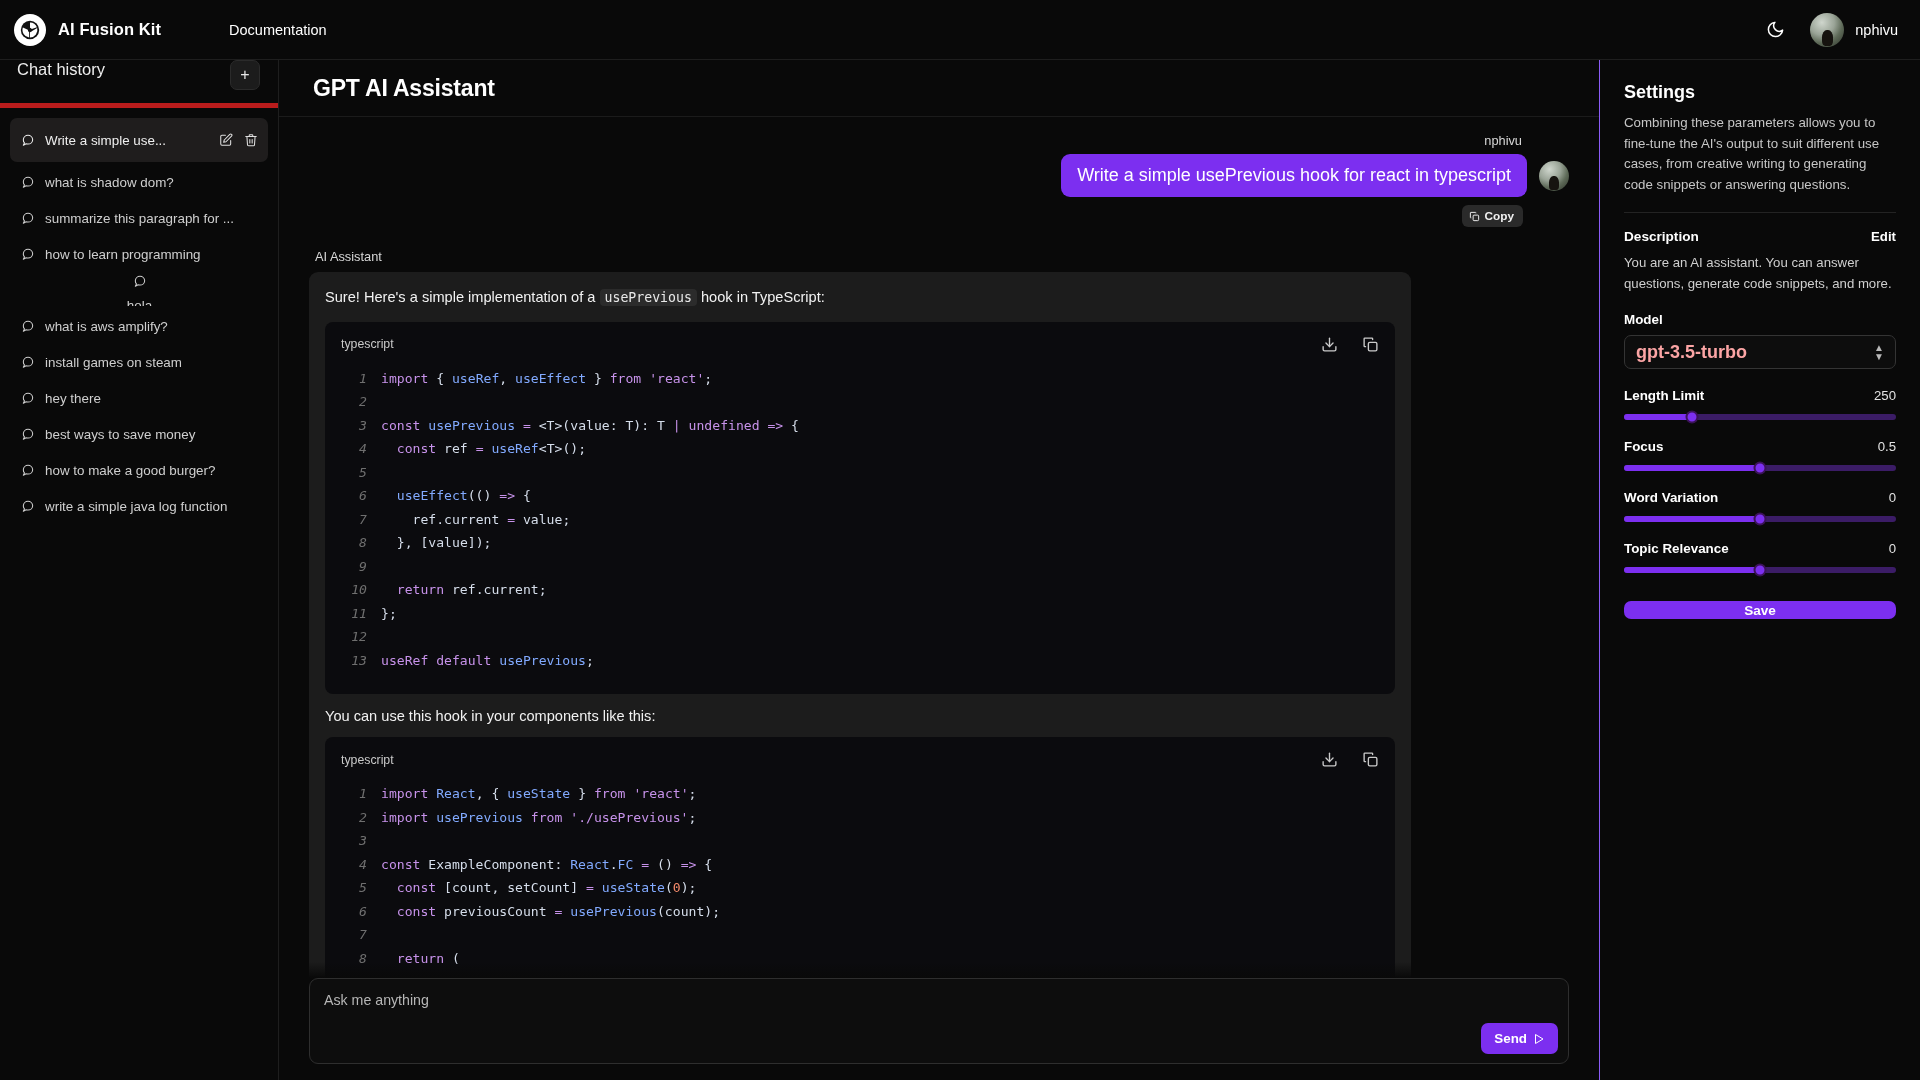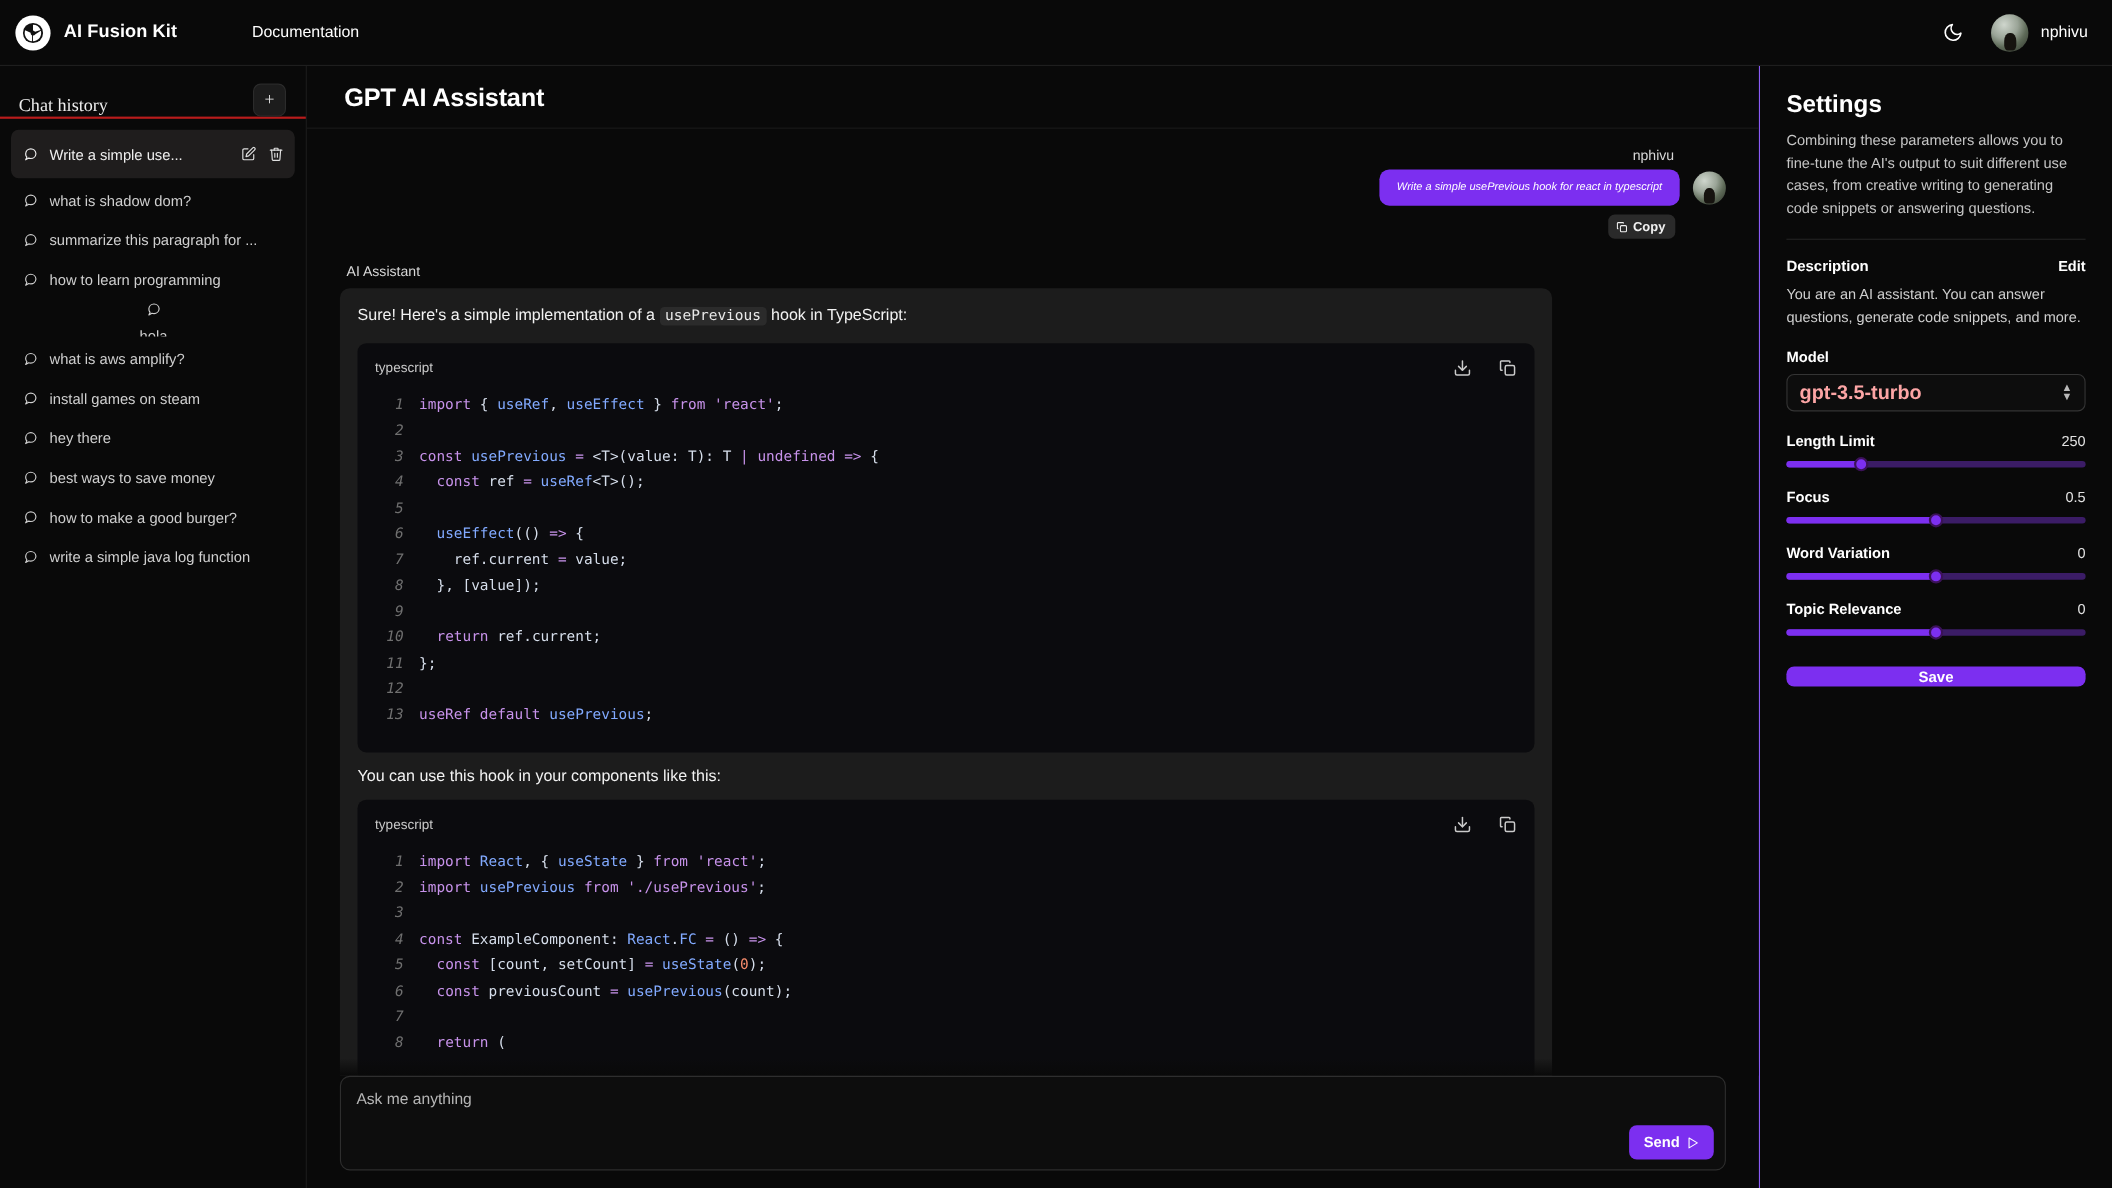--- a/index.html
+++ b/index.html
@@ -48,22 +48,22 @@
   .body { flex: 1; display: flex; min-height: 0; }
 
   
   .sidebar {
     width: 279px; flex: 0 0 279px;
     border-right: 1px solid #1e1e1e;
     display: flex; flex-direction: column;
     background: #090909;
   }
   .sidebar-head {
-    height: 48px; display: flex; align-items: flex-end; justify-content: space-between;
-    padding: 0 18px 0 17px; border-bottom: 2px solid #b91c1c; font-family: Liberation Serif, serif;
+    height: 48px; display: flex; align-items: flex-start; justify-content: space-between;
+    padding: 0 18px 0 17px; border-bottom: 5px solid #b91c1c;
   }
   .sidebar-title { color: #ededed; font-size: 16.5px; }
   .new-chat-btn {
     width: 30px; height: 30px; border-radius: 7px;
     background: #1c1c1c; border: 1px solid #2b2b2b;
     color: #e8e8e8; font-size: 16px; line-height: 1;
     display: flex; align-items: center; justify-content: center; cursor: pointer;
   }
   .history-list { padding: 10px 10px 0 10px; display: flex; flex-direction: column; gap: 2px; overflow: hidden; }
   .history-item {
@@ -82,22 +82,22 @@
   .main-head { height: 57px; flex: 0 0 57px; display: flex; align-items: center; padding: 0 0 0 34px; border-bottom: 1px solid #1b1b1b; }
   .main-title { color: #ffffff; font-size: 23px; font-weight: 700; letter-spacing: -.2px; }
   .chat-scroll { flex: 1; overflow: hidden; padding: 16px 0 0 0; position: relative; }
   .chat-inner { padding: 0 30px 0 30px; }
 
   
   .msg-user { display: flex; flex-direction: column; align-items: flex-end; }
   .msg-sender { color: #d8d8d8; font-size: 12.8px; margin: 0 47px 6px 0; }
   .user-line { display: flex; align-items: center; gap: 12px; }
   .bubble-user {
-    background: #7c2ff0; color: #fff; font-size: 10px;
-    padding: 11px 16px; border-radius: 9px; max-width: 660px; font-style: italic;
+    background: #7c2ff0; color: #fff; font-size: 18px;
+    padding: 11px 16px; border-radius: 9px; max-width: 660px;
   }
   .copy-btn {
     margin: 8px 46px 0 0; align-self: flex-end;
     background: #2a2a2a; color: #f0f0f0; font-size: 11.8px; font-weight: 700;
     border-radius: 6px; padding: 4px 9px 4px 7px;
     display: flex; align-items: center; gap: 5px; cursor: pointer;
   }
 
   
   .msg-ai { margin-top: 22px; }
@@ -134,21 +134,21 @@
   .composer-ph { color: #b6b6b6; font-size: 14.2px; }
   .send-btn {
     position: absolute; right: 10px; bottom: 9px;
     background: #7c2ff0; color: #fff; font-size: 13.4px; font-weight: 700;
     border-radius: 7px; padding: 8px 13px; cursor: pointer;
     display: flex; align-items: center; gap: 6px;
   }
 
   
   .settings { width: 320px; flex: 0 0 320px; background: #090909; padding: 22px 24px 0 24px; overflow: hidden; }
-  .set-title { color: #fff; font-size: 22px; font-weight: 700; }
+  .set-title { color: #fff; font-size: 18px; font-weight: 700; }
   .set-desc { color: #c6c6c6; font-size: 13.3px; line-height: 1.55; margin-top: 10px; }
   .set-divider { height: 1px; background: #232323; margin: 17px 0 0 0; }
   .set-row { display: flex; align-items: baseline; justify-content: space-between; margin-top: 16px; }
   .set-label { color: #ffffff; font-size: 13.6px; font-weight: 700; }
   .set-edit { color: #ffffff; font-size: 13.2px; font-weight: 700; cursor: pointer; }
   .set-body { color: #cfcfcf; font-size: 13.2px; line-height: 1.55; margin-top: 9px; }
   .set-sub { color: #fff; font-size: 13.4px; font-weight: 700; margin-top: 18px; }
   .select-box {
     margin-top: 8px; height: 34px; border: 1px solid #343434; border-radius: 7px;
     background: #0d0d0d; display: flex; align-items: center; padding: 0 11px;

